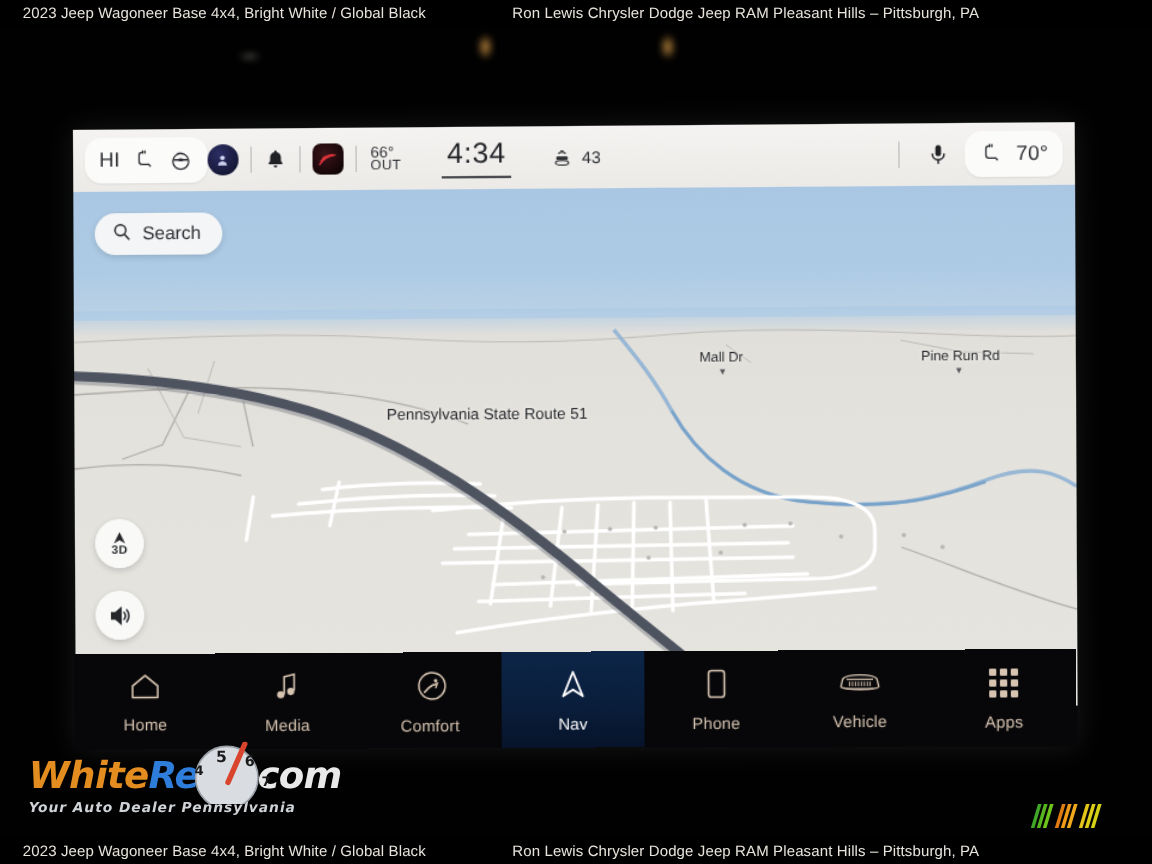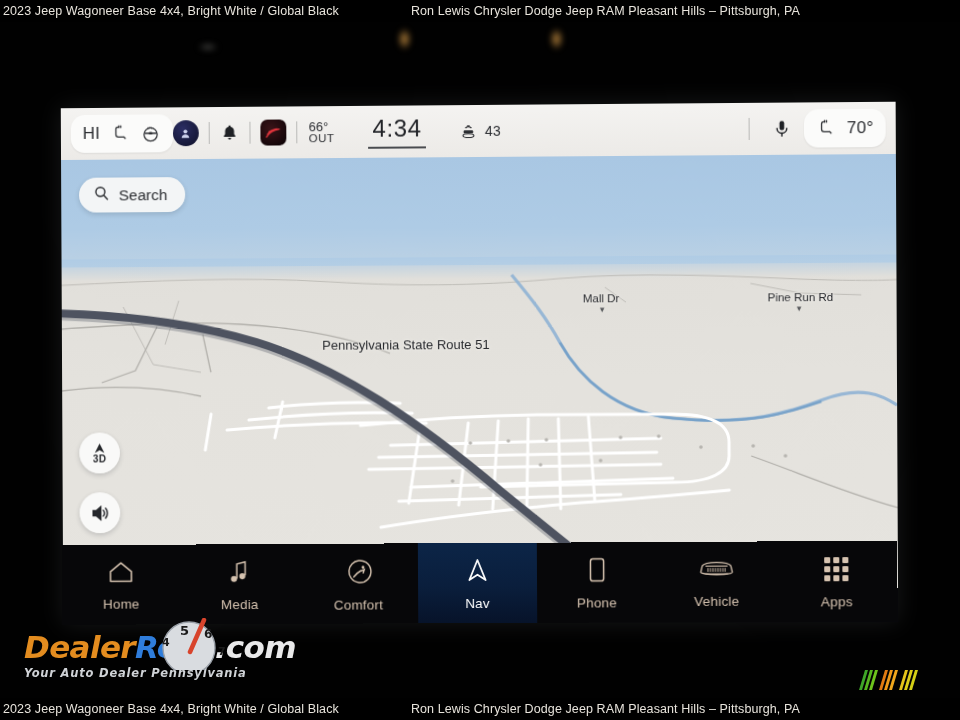--- a/index.html
+++ b/index.html
@@ -11,21 +11,21 @@
   }
 
   
   .banner{
     position:absolute; left:0; width:960px; height:22px;
     color:#e8e4dc; font-size:12.5px; letter-spacing:.1px;
     display:flex; align-items:center; background:#000;
   }
   .banner.top{ top:0; }
   .banner.bottom{ top:698px; }
-  .banner .veh{ margin-left:3px; white-space:nowrap; }
+  .banner .veh{ margin-left:19px; white-space:nowrap; }
   .banner .dlr{ margin-left:72px; white-space:nowrap; }
 
   
   .glint{ position:absolute; border-radius:50%; filter:blur(3px); pointer-events:none; }
   .g1{ left:398px; top:28px; width:13px; height:22px; background:radial-gradient(ellipse at center,#d79a46,rgba(120,70,20,0) 70%); }
   .g2{ left:550px; top:28px; width:13px; height:22px; background:radial-gradient(ellipse at center,#d79a46,rgba(120,70,20,0) 70%); }
   .g3{ left:198px; top:44px; width:20px; height:6px; background:radial-gradient(ellipse at center,#6a6a66,rgba(0,0,0,0) 72%); }
 
   
   #screen{
@@ -472,21 +472,21 @@
 <div id="logo">
   <svg id="gauge" width="110" height="52" viewBox="0 0 110 52">
     <circle cx="55" cy="30" r="26" fill="#d9dce0" stroke="#9aa0a8" stroke-width="1.4"></circle>
     <text x="28" y="28" font-family="DejaVu Sans, sans-serif" font-size="11" font-weight="bold" fill="#1b1b1b">4</text>
     <text x="46" y="17" font-family="DejaVu Sans, sans-serif" font-size="13" font-weight="bold" fill="#1b1b1b">5</text>
     <text x="70" y="20" font-family="DejaVu Sans, sans-serif" font-size="12" font-weight="bold" fill="#1b1b1b">6</text>
     <text x="84" y="37" font-family="DejaVu Sans, sans-serif" font-size="11" font-weight="bold" fill="#1b1b1b">7</text>
     <path d="M56 34 L70 2" stroke="#d8442c" stroke-width="4.5" stroke-linecap="round"></path>
   </svg>
   <div class="lmain">
-    <span class="c1">Dealer</span><span class="c2">Revs</span><span class="c3">.com</span>
+    <span class="c1">White</span><span class="c2">Revs</span><span class="c3">.com</span>
   </div>
   <div class="ltag">Your Auto Dealer Pennsylvania</div>
 </div>
 
 <svg id="bars" viewBox="0 0 72 24">
   <g>
     <path d="M4 22 L10 2 L13 2 L7 22 Z" fill="#3fa628"></path>
     <path d="M9 22 L15 2 L18 2 L12 22 Z" fill="#57b51f"></path>
     <path d="M14 22 L20 2 L23 2 L17 22 Z" fill="#6ec41c"></path>
     <path d="M24 22 L30 2 L33 2 L27 22 Z" fill="#e07b12"></path>

